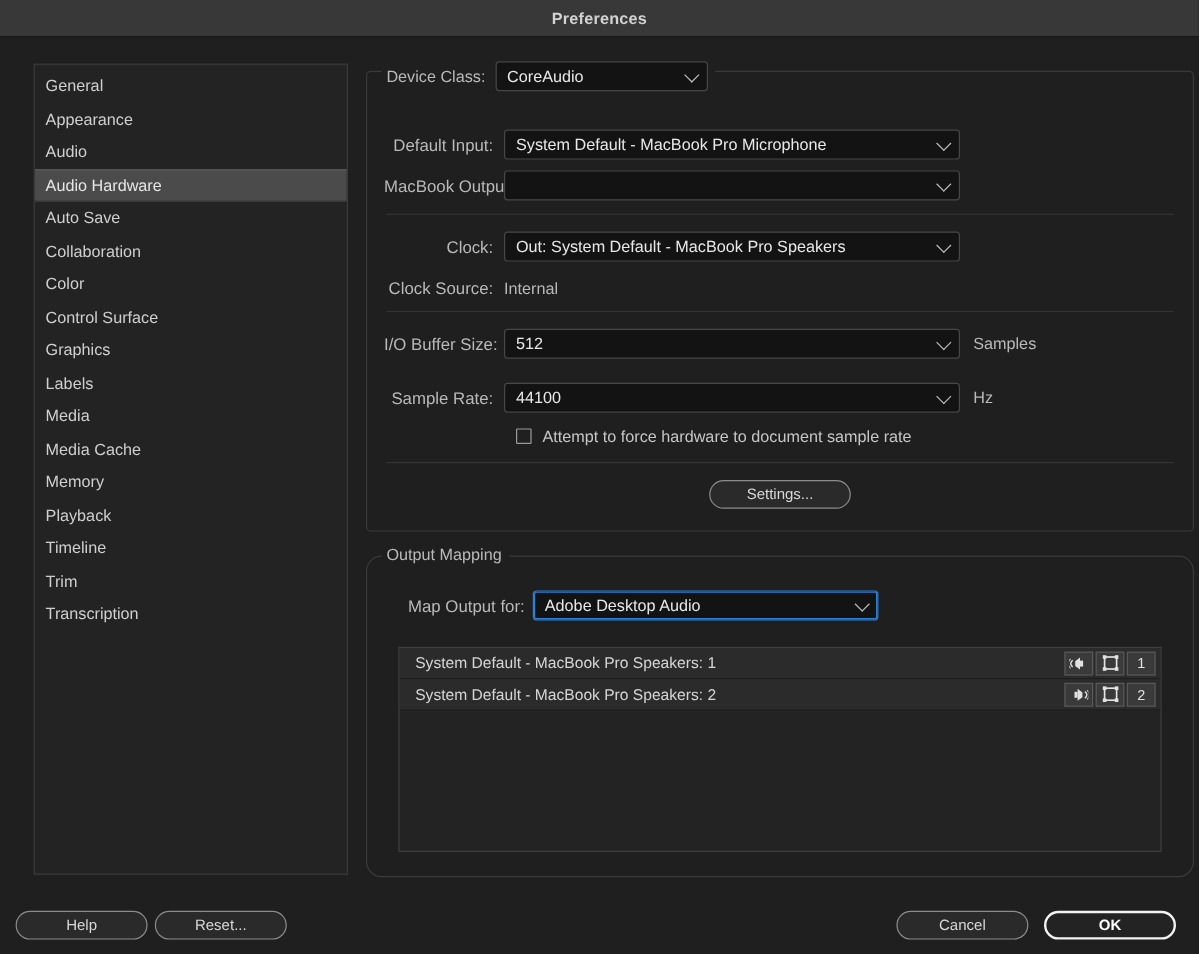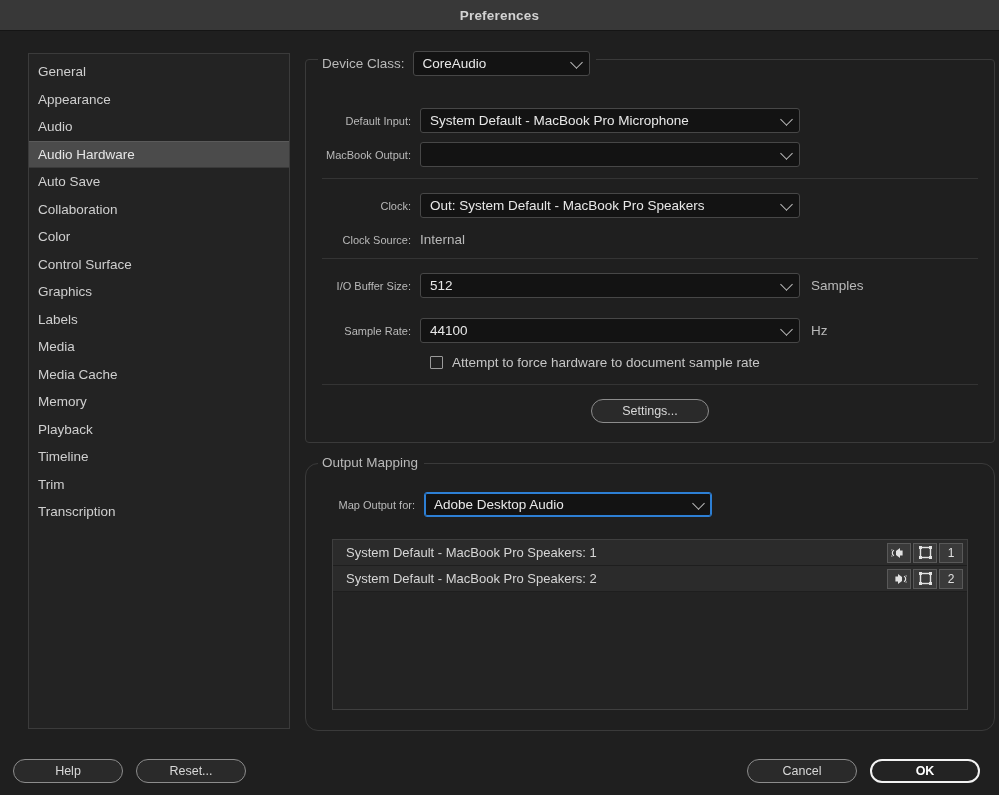--- a/index.html
+++ b/index.html
@@ -110,21 +110,21 @@
   .group.outmap { margin-top: 20px; height: 268px; padding: 20px 14px 0 14px; border-radius: 13px; }
 
   
   .row {
     display: flex;
     align-items: center;
     margin-bottom: 9px;
   }
   .row .lbl {
     text-align: right;
-    font-size: 11px;
+    font-size: 14px;
     color: #b9b9b9;
     padding-right: 9px;
     white-space: nowrap;
   }
   .lbl-w { width: 100px; }
   .unit {
     font-size: 13.5px;
     color: #b9b9b9;
     padding-left: 11px;
     white-space: nowrap;
@@ -266,21 +266,21 @@
     left: 0; bottom: 0;
     width: 999px;
     height: 48px;
     display: flex;
     align-items: center;
   }
   .footer-left {
     position: absolute;
     left: 13px;
     display: flex;
-    gap: 13px;
+    gap: 6px;
   }
   .footer-right {
     position: absolute;
     right: 19px;
     display: flex;
     gap: 13px;
   }
   .btn-help   { width: 110px; }
   .btn-reset  { width: 110px; }
   .btn-cancel { width: 110px; }
@@ -424,21 +424,21 @@
         <div class="settings-wrap" style="margin-top:4px;">
           <button class="btn btn-settings">Settings...</button>
         </div>
       </div>
 
       <div class="group outmap">
         <div class="legend">
           <span>Output Mapping</span>
         </div>
 
-        <div class="row" style="margin-top:8px;">
+        <div class="row" style="margin-top:8px;margin-left:20px;">
           <span class="lbl" style="width:104px;">Map Output for:</span>
           <span class="select sel-mapfor focused">
             <span>Adobe Desktop Audio</span>
             <span class="chev"></span>
           </span>
         </div>
 
         <div class="listbox">
 
           <div class="list-row">

